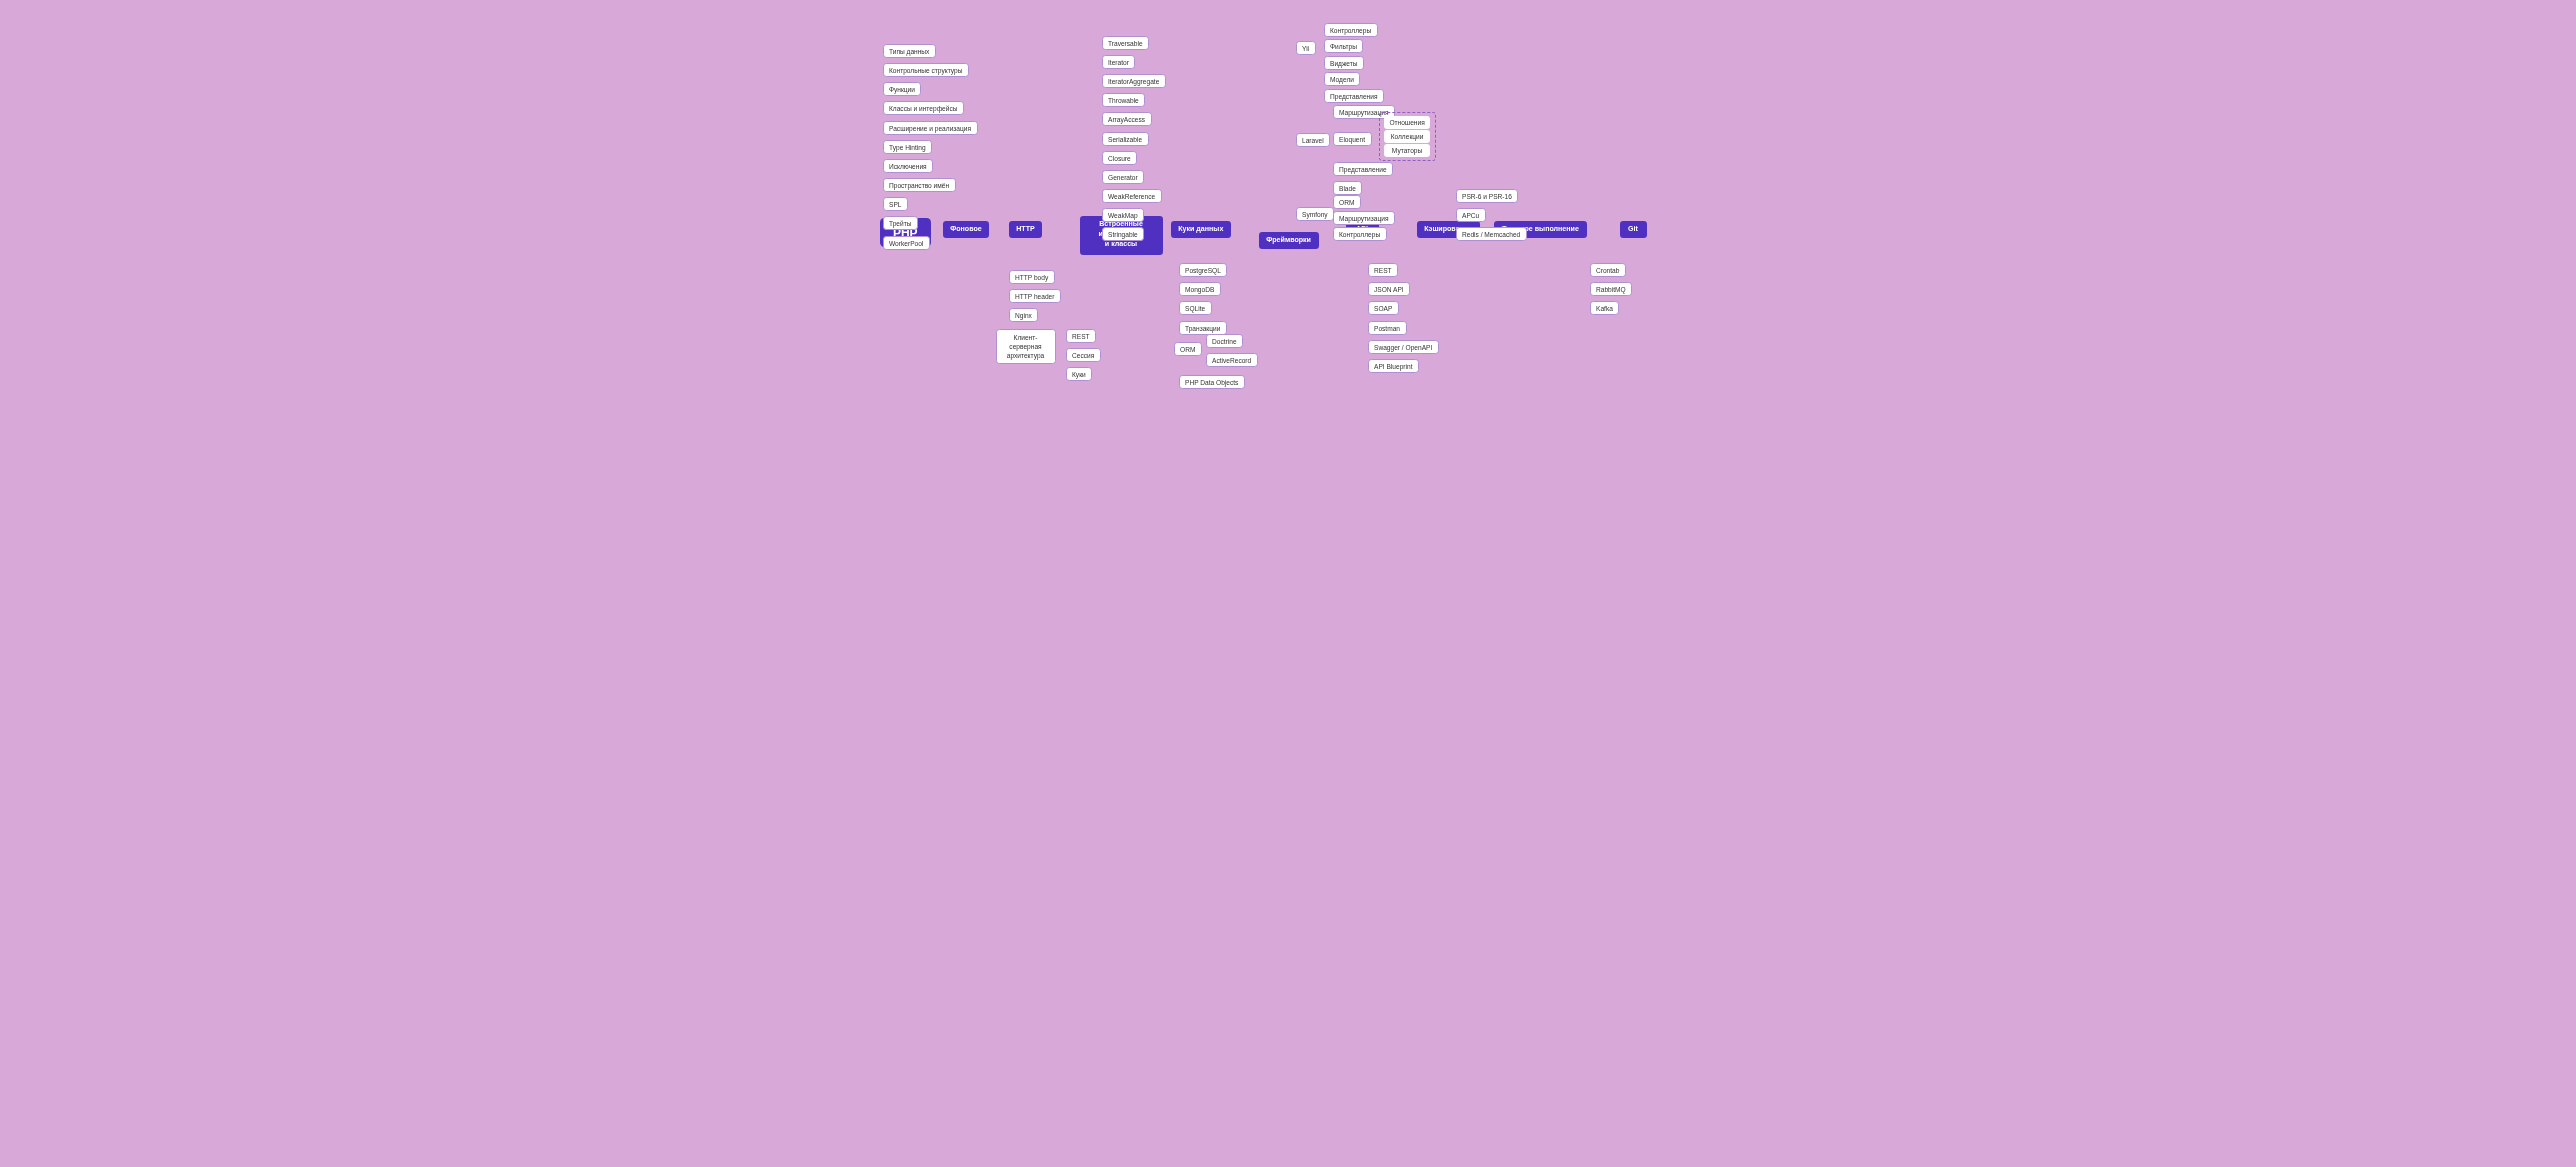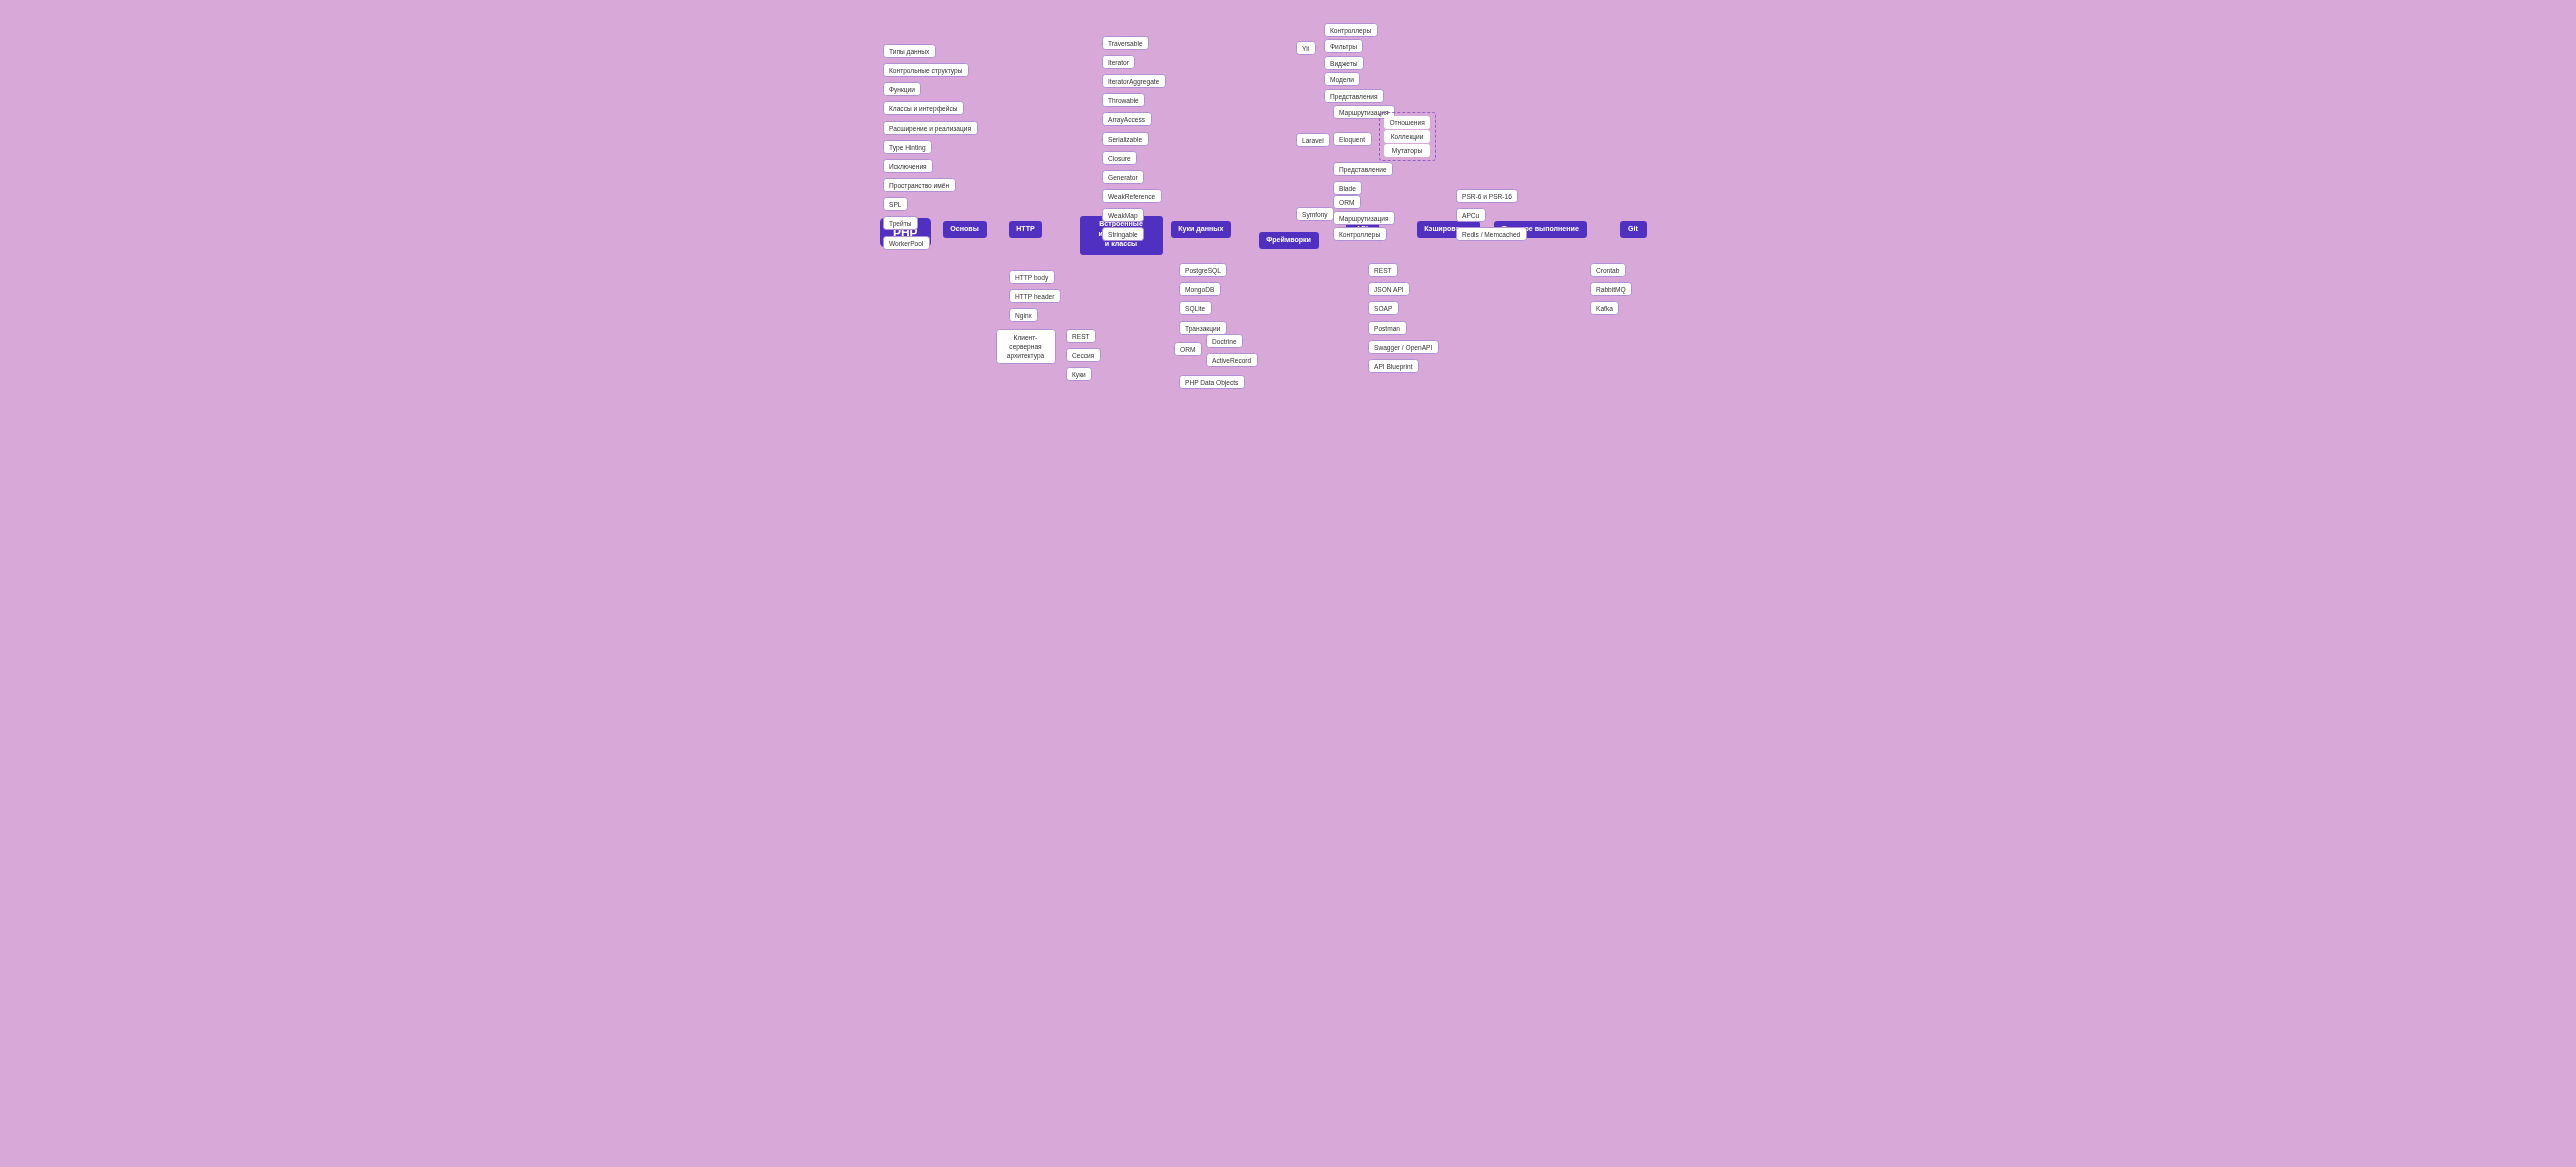--- a/index.html
+++ b/index.html
@@ -54,21 +54,21 @@
     }
   </style>
 </head>
 <body>
 
 <div class="mindmap" id="mindmap">
   <svg class="connectors" id="svg-connectors" viewBox="0 0 1550 800" width="849" height="438"></svg>
 
   <div class="node root" style="left:16.4px;top:218px;min-width:44px;">PHP</div>
 
-  <div class="node dark-purple" style="left:79px;top:221px;min-width:44px;">Основы</div>
+  <div class="node dark-purple" style="left:79px;top:221px;min-width:44px;">Фоновое</div>
 
   <div class="node dark-purple" style="left:145px;top:221px;min-width:33px;text-align:center;">HTTP</div>
 
   <div class="node dark-purple" style="left:216px;top:216px;min-width:55px;white-space:normal;width:83px;text-align:center;line-height:1.4;">Встроенные<br>интерфейсы<br>и классы</div>
 
   <div class="node dark-purple" style="left:307px;top:221px;min-width:58px;">Куки данных</div>
 
   <div class="node dark-purple" style="left:395px;top:232px;min-width:55px;">Фреймворки</div>
 
   <div class="node dark-purple" style="left:482px;top:221px;min-width:33px;">API</div>

